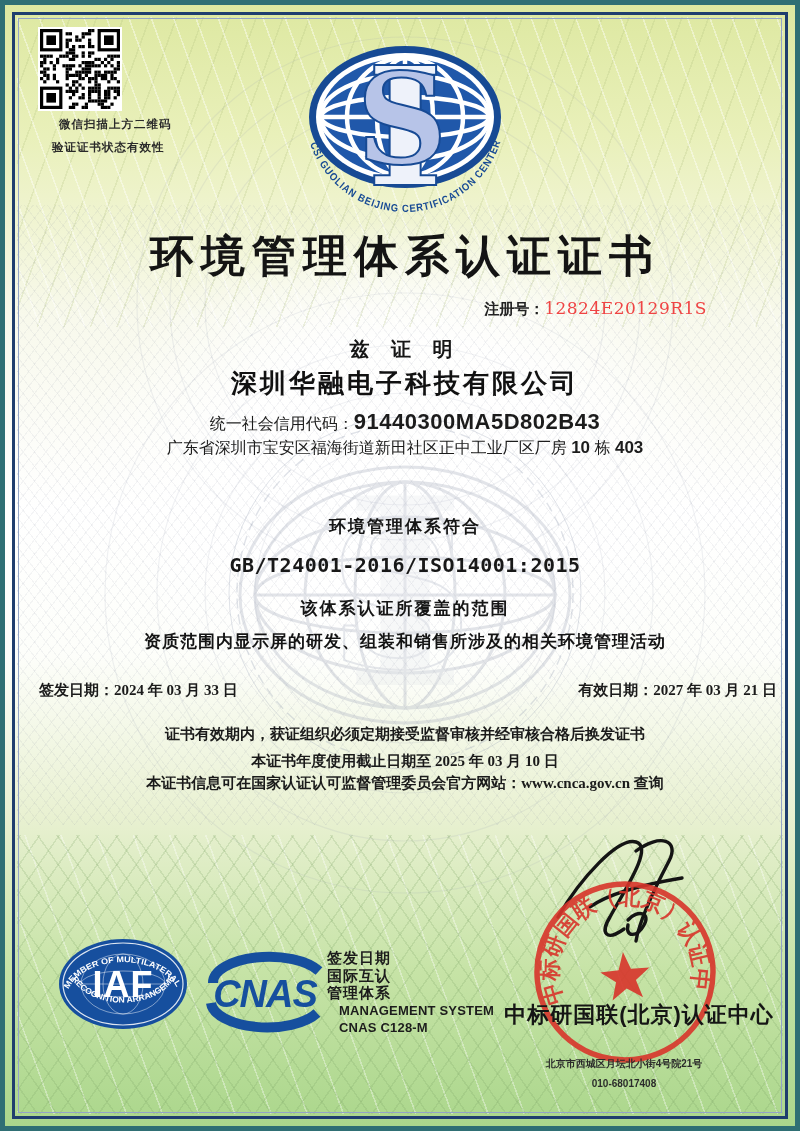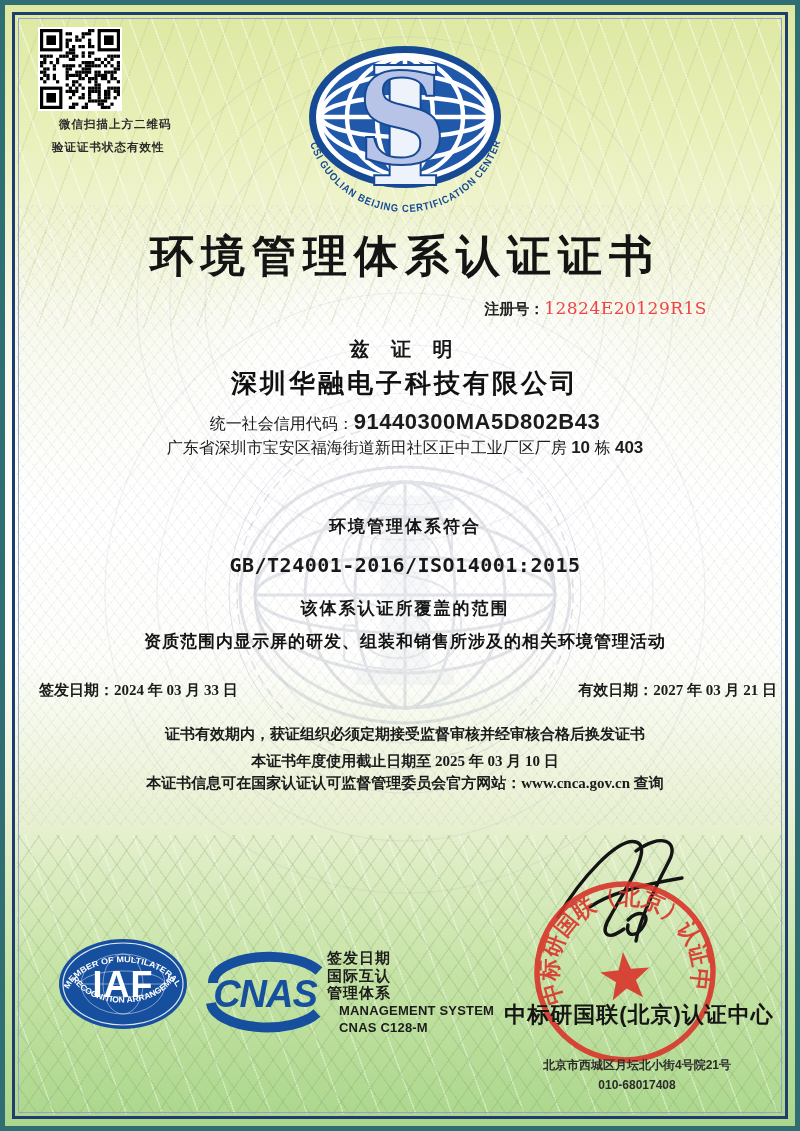--- a/index.html
+++ b/index.html
@@ -45,21 +45,21 @@
     font-family:"Liberation Serif",serif;font-size:15px;font-weight:600;color:#1a1a1a;}
   .note{font-family:"Liberation Serif",serif;font-size:15px;font-weight:600;color:#1a1a1a;}
   .n1{top:720px;} .n2{top:747px;} .n3{top:769px;}
   .qr-wrap{left:33px;top:22px;width:84px;height:84px;background:#fff;padding:2px;box-sizing:border-box;}
   .qr-cap{left:30px;width:180px;font-size:11.5px;color:#2a2a2a;letter-spacing:1px;font-family:"Liberation Serif",serif;font-weight:600;}
   .qc1{top:112px;padding-left:24px;} .qc2{top:135px;margin-left:17px;}
   .issuer-name{top:995px;left:484px;width:300px;text-align:center;font-size:22px;font-weight:600;color:#151515;letter-spacing:1px;}
   .cnas-text{left:322px;top:944px;color:#1c1c1c;}
   .cnas-text .cn{font-size:15px;font-weight:800;line-height:17.5px;letter-spacing:1px;}
   .cnas-text .en{font-size:13px;font-weight:800;line-height:17px;letter-spacing:.2px;margin-left:12px;}
-  .contact{left:477px;width:310px;text-align:center;font-size:12px;font-weight:700;color:#2b2b2b;}
+  .contact{left:464px;width:310px;text-align:center;font-size:10px;font-weight:700;color:#2b2b2b;}
   .c1{top:1052px;} .c2{top:1073px;}
   svg text{user-select:none;}
 </style>
 </head>
 <body>
 
 <div class="white-core"></div>
 <div class="mesh-top"></div>
 <div class="mesh-mid"></div>
 <div class="mesh-bottom"></div>

